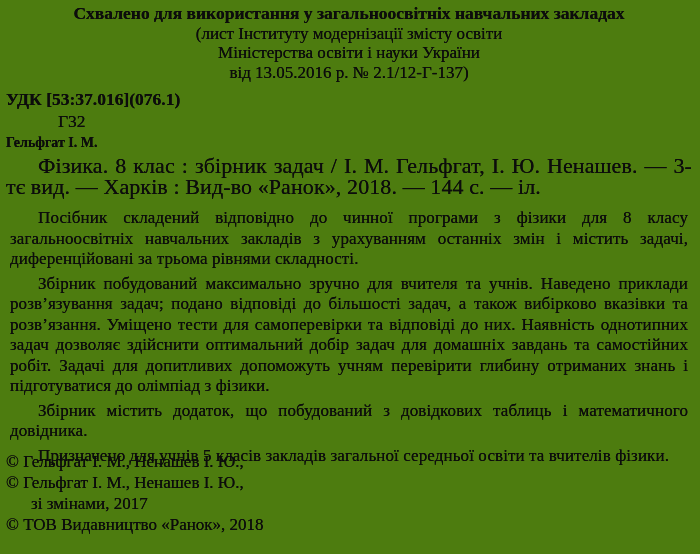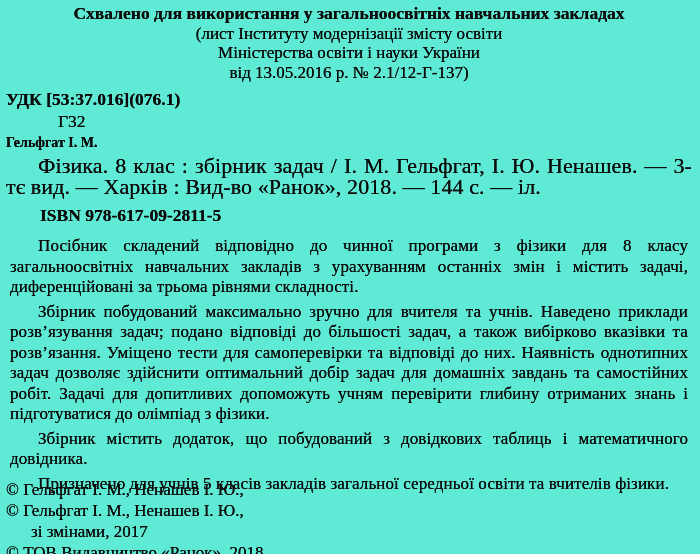--- a/index.html
+++ b/index.html
@@ -12,21 +12,21 @@
     height: 554px;
     overflow: hidden;
     font-family: "Liberation Serif", "DejaVu Serif", serif;
     color: #0c0c0c;
   }
   .page {
     box-sizing: border-box;
     width: 700px;
     height: 554px;
     padding: 4px 8px 0 6px;
-    background: #5eead4;
+    background: #4d7c0f;
     text-shadow: 0 0 0.45px currentColor; 
   }
   
   .approval { text-align: center; line-height: 19.5px; font-size: 17px; }
   .approval .first { font-weight: 700; font-size: 17.5px; }
   
   .udk { font-weight: 700; font-size: 17.5px; margin-top: 7px; line-height: 20px; }
   .authors-code { font-weight: 400; font-size: 17.5px; margin-left: 52px; line-height: 20px; margin-top: 2px; }
   .author-heading { font-weight: 700; font-size: 14px; line-height: 20px; margin-top: 2px; }
   .bib {
@@ -68,21 +68,20 @@
     <div>Міністерства освіти і науки України</div>
     <div>від 13.05.2016 р. № 2.1/12-Г-137)</div>
   </div>
 
   <div class="udk">УДК [53:37.016](076.1)</div>
   <div class="authors-code">Г32</div>
   <div class="author-heading">Гельфгат І. М.</div>
 
   <p class="bib">Фізика. 8 клас : збірник задач / І. М. Гельфгат, І. Ю. Ненашев. — 3-тє вид. — Харків : Вид-во «Ранок», 2018. — 144 с. — іл.</p>
 
-  <div class="isbn">ISBN 978-617-09-2811-5</div>
 
   <div class="annotation">
     <p>Посібник складений відповідно до чинної програми з фізики для 8 класу загальноосвітніх навчальних закладів з урахуванням останніх змін і містить задачі, диференційовані за трьома рівнями складності.</p>
     <p>Збірник побудований максимально зручно для вчителя та учнів. Наведено приклади розв’язування задач; подано відповіді до більшості задач, а також вибірково вказівки та розв’язання. Уміщено тести для самоперевірки та відповіді до них. Наявність однотипних задач дозволяє здійснити оптимальний добір задач для домашніх завдань та самостійних робіт. Задачі для допитливих допоможуть учням перевірити глибину отриманих знань і підготуватися до олімпіад з фізики.</p>
     <p>Збірник містить додаток, що побудований з довідкових таблиць і математичного довідника.</p>
     <p>Призначено для учнів 5 класів закладів загальної середньої освіти та вчителів фізики.</p>
   </div>
 
   <div class="copyright">
     <div class="line">© Гельфгат І. М., Ненашев І. Ю.,</div>

